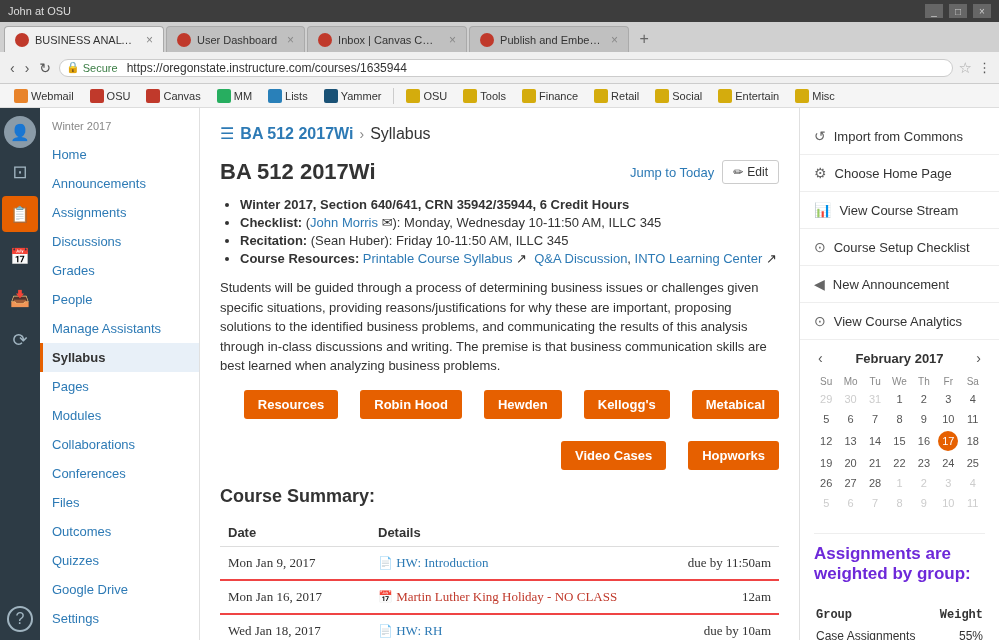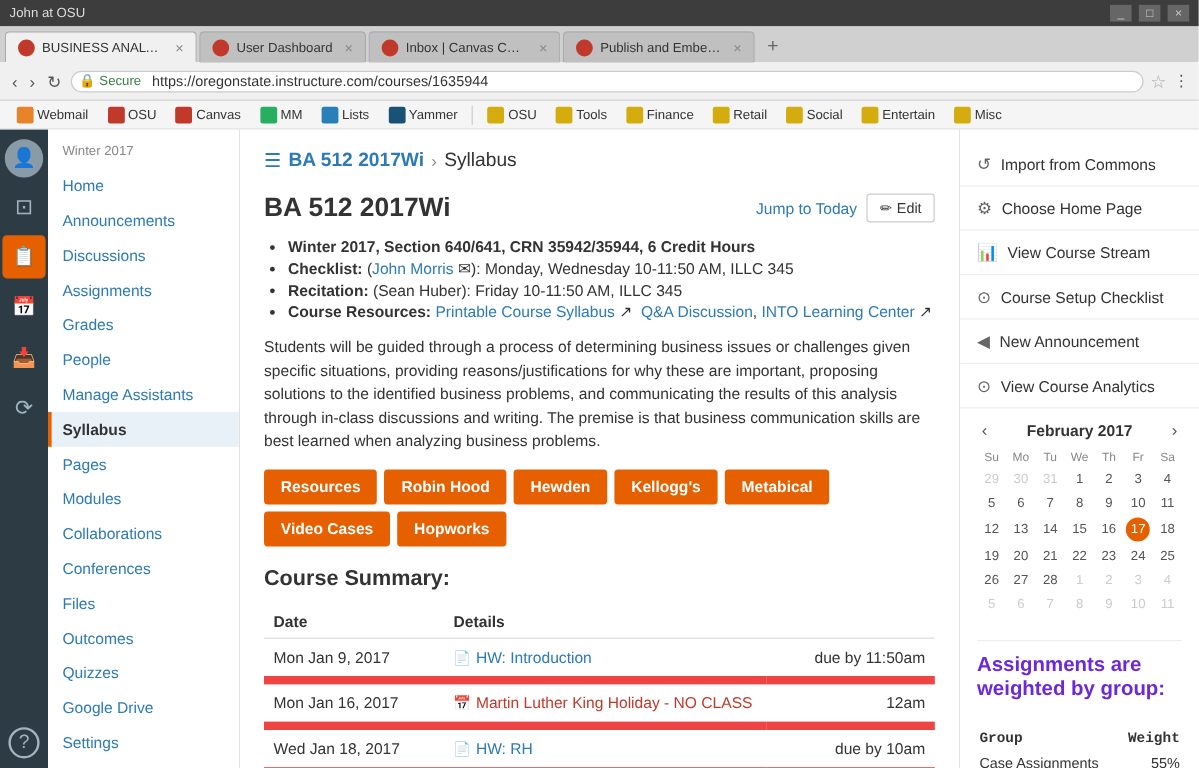--- a/index.html
+++ b/index.html
@@ -229,22 +229,23 @@
     .course-description {
       font-size: 13px;
       color: #333;
       line-height: 1.5;
       margin-bottom: 14px;
     }
 
     .resource-buttons {
       display: flex;
       flex-wrap: wrap;
-      gap: 6px;
+      gap: 22px;
       margin-bottom: 16px;
+      justify-content: flex-end;
     }
     .resource-btn {
       background: #e66000;
       color: #fff;
       border: none;
       border-radius: 3px;
       padding: 7px 14px;
       font-size: 13px;
       cursor: pointer;
       font-weight: bold;
@@ -257,22 +258,23 @@
       text-align: left;
       padding: 6px 8px;
       font-size: 13px;
       color: #333;
       border-bottom: 1px solid #ddd;
       font-weight: bold;
     }
     .summary-table td {
       padding: 8px 8px;
       font-size: 13px;
-      border-bottom: 7px solid #ef4444;
+      border-bottom: 2px solid #ef4444;
       vertical-align: middle;
+      font-family: Liberation Serif, serif;
     }
     .summary-table td.date-col { color: #333; width: 150px; }
     .summary-table td.details-col { color: #333; }
     .summary-table td.due-col { color: #333; text-align: right; width: 140px; }
     .summary-table a { color: #2d7ab5; text-decoration: none; }
     .hw-icon { color: #666; font-size: 12px; }
     .cal-icon { color: #666; font-size: 12px; }
 
     
     .right-panel {
@@ -463,22 +465,22 @@
     <div class="icon-sidebar-item">📅</div>
     <div class="icon-sidebar-item">📥</div>
     <div class="icon-sidebar-item" style="font-size:18px;">⟳</div>
     <div class="icon-sidebar-item" style="font-size:16px; border: 2px solid #a0b4c0; border-radius: 50%; width:26px; height:26px; margin-top:auto; margin-bottom:8px;">?</div>
   </div>
 
   <div class="nav-sidebar">
     <div class="term-label">Winter 2017</div>
     <a class="nav-item">Home</a>
     <a class="nav-item">Announcements</a>
+    <a class="nav-item">Assignments</a>
     <a class="nav-item">Discussions</a>
-    <a class="nav-item">Assignments</a>
     <a class="nav-item">Grades</a>
     <a class="nav-item">People</a>
     <a class="nav-item">Manage Assistants</a>
     <a class="nav-item active">Syllabus</a>
     <a class="nav-item">Pages</a>
     <a class="nav-item">Modules</a>
     <a class="nav-item">Collaborations</a>
     <a class="nav-item">Conferences</a>
     <a class="nav-item">Files</a>
     <a class="nav-item">Outcomes</a>

